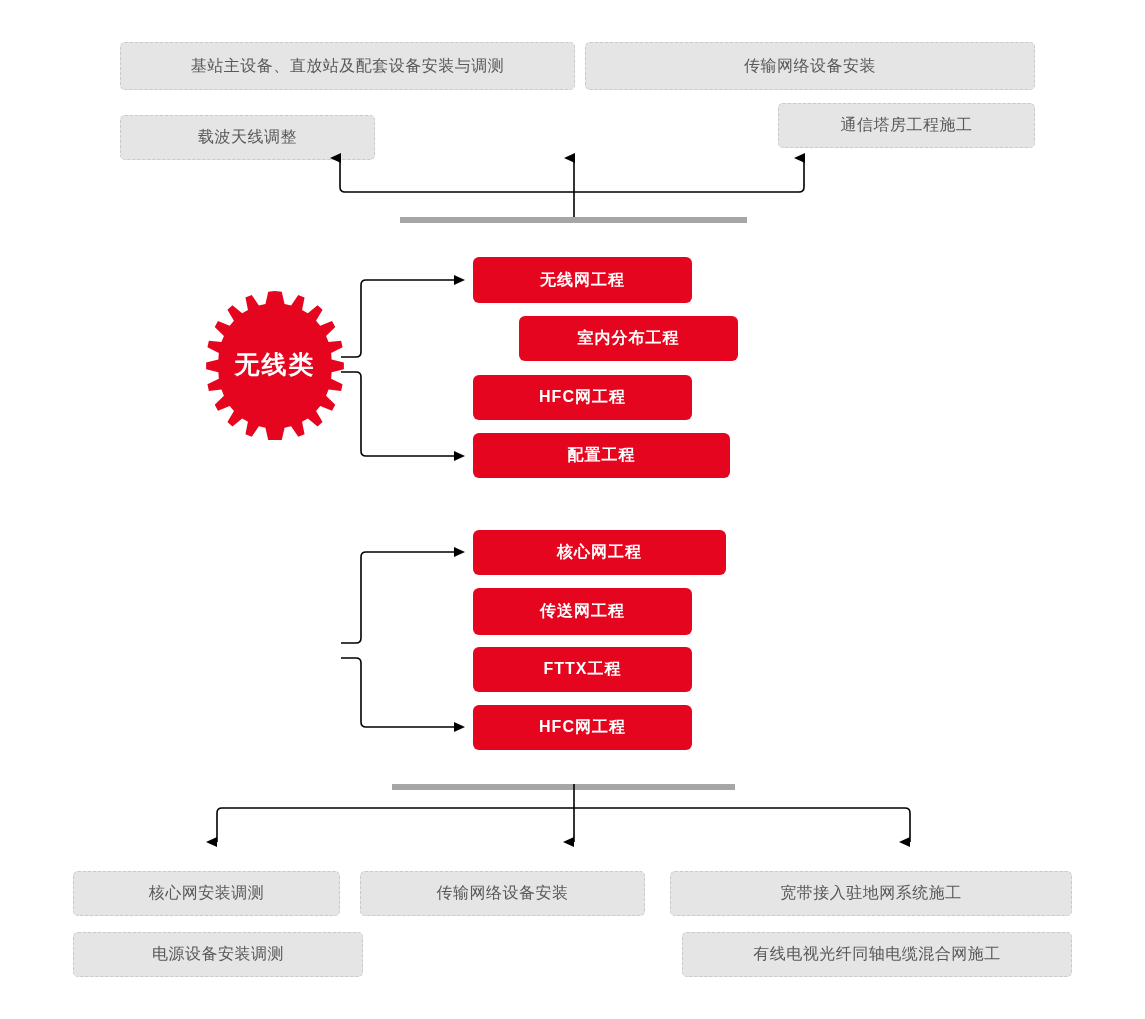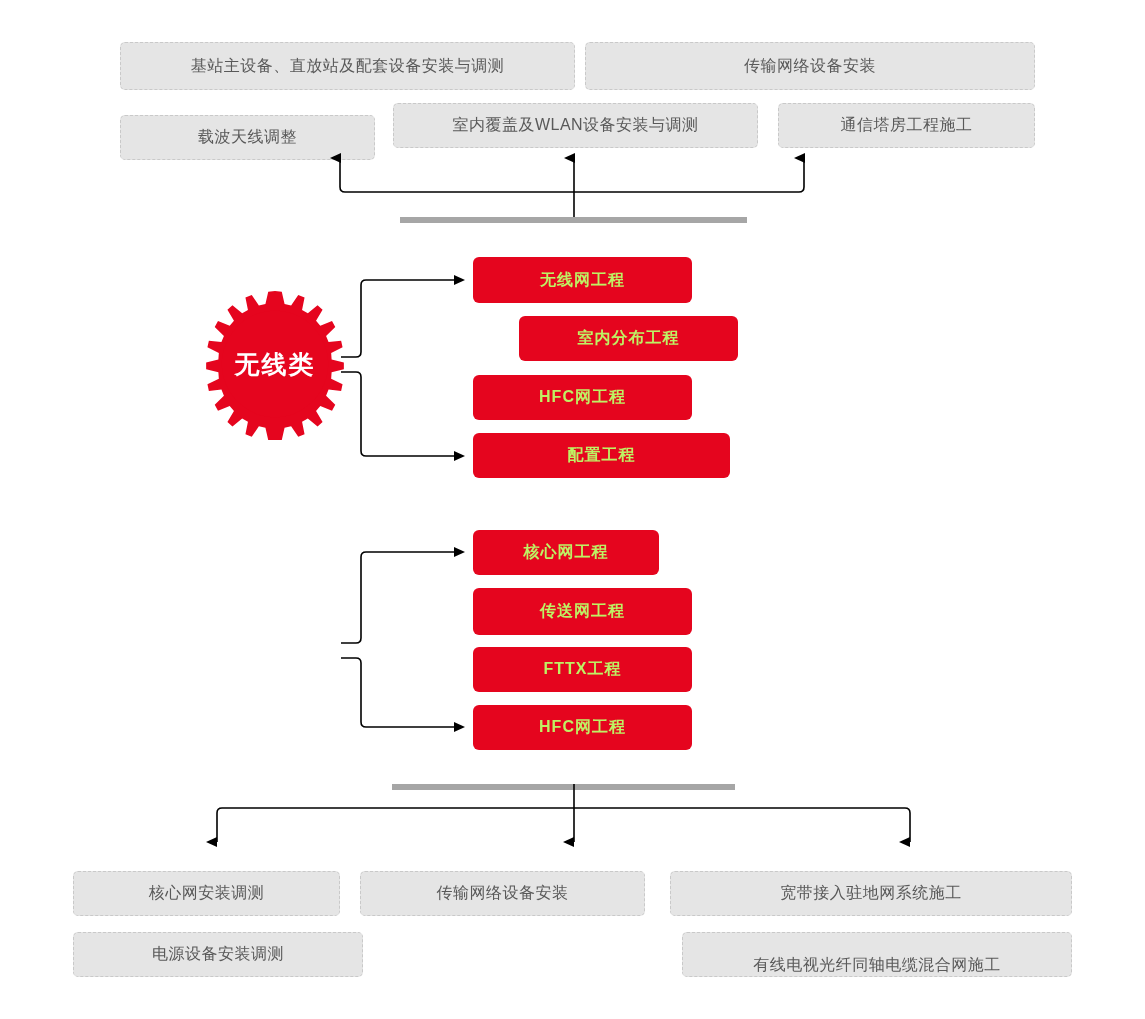--- a/index.html
+++ b/index.html
@@ -36,21 +36,21 @@
 
   
   .rbox {
     position: absolute;
     box-sizing: border-box;
     background: #e5051e;
     border-radius: 6px;
     display: flex;
     align-items: center;
     justify-content: center;
-    color: #bef264;
+    color: #ffffff;
     font-size: 16px;
     font-weight: bold;
     letter-spacing: 1px;
     white-space: nowrap;
   }
 
   
   .gear {
     position: absolute;
     width: 152px;
@@ -104,23 +104,20 @@
   </div>
 
   <div class="dbox" style="left:585px; top:42px; width:450px; height:48px;">
     <span>传输网络设备安装</span>
   </div>
 
   <div class="dbox" style="left:120px; top:115px; width:255px; height:45px;justify-content:center;">
     <span>载波天线调整</span>
   </div>
 
-  <div class="dbox" style="left:393px; top:103px; width:365px; height:45px;">
-    <span>室内覆盖及WLAN设备安装与调测</span>
-  </div>
 
   <div class="dbox" style="left:778px; top:103px; width:257px; height:45px;">
     <span>通信塔房工程施工</span>
   </div>
 
   <div class="gbar" style="left:400px; top:217px; width:347px;"></div>
 
   <div class="gear" style="left:199px; top:288px;">
     <svg viewBox="0 0 200 200">
       <path fill="#e5051e" d="
@@ -153,21 +150,21 @@
     <span>室内分布工程</span>
   </div>
   <div class="rbox" style="left:473px; top:375px; width:219px; height:45px;">
     <span>HFC网工程</span>
   </div>
   <div class="rbox" style="left:473px; top:433px; width:257px; height:45px;">
     <span>配置工程</span>
   </div>
 
 
-  <div class="rbox" style="left:473px; top:530px; width:186px; height:45px;">
+  <div class="rbox" style="left:473px; top:530px; width:253px; height:45px;">
     <span>核心网工程</span>
   </div>
   <div class="rbox" style="left:473px; top:588px; width:219px; height:47px;">
     <span>传送网工程</span>
   </div>
   <div class="rbox" style="left:473px; top:647px; width:219px; height:45px;">
     <span>FTTX工程</span>
   </div>
   <div class="rbox" style="left:473px; top:705px; width:219px; height:45px;">
     <span>HFC网工程</span>
@@ -181,21 +178,21 @@
   <div class="dbox" style="left:360px; top:871px; width:285px; height:45px;justify-content:center;">
     <span>传输网络设备安装</span>
   </div>
   <div class="dbox" style="left:670px; top:871px; width:402px; height:45px;">
     <span>宽带接入驻地网系统施工</span>
   </div>
 
   <div class="dbox" style="left:73px; top:932px; width:290px; height:45px;">
     <span>电源设备安装调测</span>
   </div>
-  <div class="dbox" style="left:682px; top:932px; width:390px; height:45px;align-items:flex-end;">
+  <div class="dbox" style="left:682px; top:932px; width:390px; height:45px;">
     <span>有线电视光纤同轴电缆混合网施工</span>
   </div>
 
   <svg class="conn" viewBox="0 0 1145 1019">
     <defs>
       <marker id="arrUp" markerWidth="12" markerHeight="12" refX="6" refY="10" orient="auto-start-reverse" markerUnits="userSpaceOnUse">
         <path d="M6 0 L11 11 L1 11 Z" fill="#000"></path>
       </marker>
       <marker id="arrDown" markerWidth="12" markerHeight="12" refX="6" refY="1" orient="auto" markerUnits="userSpaceOnUse">
         <path d="M1 1 L11 1 L6 12 Z" fill="#000"></path>

